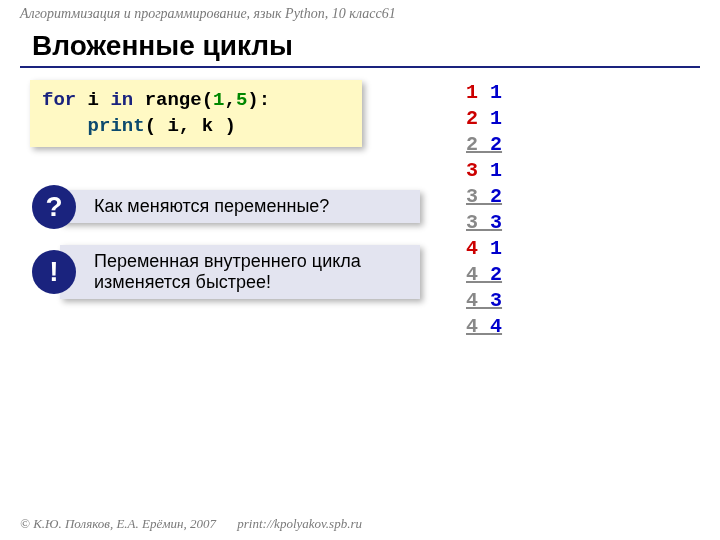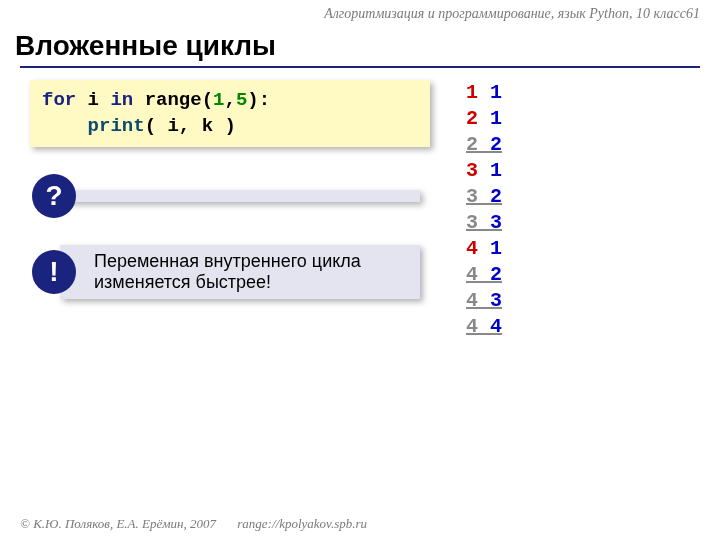--- a/index.html
+++ b/index.html
@@ -1,21 +1,21 @@
 <!DOCTYPE html>
 <html><head>
 <meta charset="utf-8">
 <style>
   * { box-sizing: border-box; margin: 0; padding: 0; }
   html, body { width: 720px; height: 540px; font-family: Arial, sans-serif; background: #fff; }
   .slide { width: 720px; height: 540px; position: relative; padding: 0 20px; }
-  .header-line { position: absolute; top: 6px; left: 20px; right: 20px; display: flex; justify-content: flex-end; color: #7a7a7a; font-style: italic; font-size: 14px; font-family: Georgia, 'Times New Roman', serif; }
-  .title { position: absolute; top: 30px; left: 15px; font-size: 28px; font-weight: bold; color: #000; }
+  .header-line { position: absolute; top: 6px; left: 20px; right: 20px; display: flex; justify-content: flex-start; color: #7a7a7a; font-style: italic; font-size: 14px; font-family: Georgia, 'Times New Roman', serif; }
+  .title { position: absolute; top: 30px; left: 32px; font-size: 28px; font-weight: bold; color: #000; }
   .title-rule { position: absolute; top: 66px; left: 20px; right: 20px; height: 2px; background: #1a237e; }
-  .code-box { position: absolute; top: 80px; left: 30px; width: 400px; background: #fff9c4; box-shadow: 3px 3px 6px rgba(0,0,0,0.3); padding: 8px 12px; font-family: 'Courier New', monospace; font-size: 19px; font-weight: bold; line-height: 1.35; }
+  .code-box { position: absolute; top: 80px; left: 30px; width: 332px; background: #fff9c4; box-shadow: 3px 3px 6px rgba(0,0,0,0.3); padding: 8px 12px; font-family: 'Courier New', monospace; font-size: 19px; font-weight: bold; line-height: 1.35; }
   .kw { color: #1a237e; }
   .fn { color: #0c4a6e; }
   .num { color: #008800; }
   .callout { position: absolute; left: 60px; width: 360px; background: #e3e4f0; box-shadow: 3px 3px 6px rgba(0,0,0,0.3); padding: 6px 12px 6px 34px; font-size: 18px; }
   .callout-1 { top: 190px; }
   .callout-2 { top: 245px; }
   .badge { position: absolute; left: -28px; top: 50%; transform: translateY(-50%); width: 44px; height: 44px; border-radius: 50%; background: #1a237e; color: #fff; font-size: 28px; font-weight: bold; display: flex; align-items: center; justify-content: center; font-family: Arial, sans-serif; }
   .output { position: absolute; top: 80px; left: 466px; font-family: 'Courier New', monospace; font-size: 20px; font-weight: bold; line-height: 1.3; }
   .out-row { white-space: pre; }
   .out-first .c1 { color: #cc0000; }
@@ -38,20 +38,21 @@
   <div class="title">Вложенные циклы</div>
   <div class="title-rule"></div>
 
   <div class="code-box">
     <div><span class="kw">for</span><span> i </span><span class="kw">in</span><span> range(</span><span class="num">1</span><span>,</span><span class="num">5</span><span>):</span></div>
     <div style="white-space:pre;"><span class="fn">    print</span><span>( i, k )</span></div>
   </div>
 
   <div class="callout callout-1">
     <div class="badge">?</div>
+    <span>Как меняются переменные?</span>
   </div>
 
   <div class="callout callout-2">
     <div class="badge">!</div>
     <span>Переменная внутреннего цикла изменяется быстрее!</span>
   </div>
 
   <div class="output">
       <div class="out-row out-first"><span class="c1">1</span> <span class="c2">1</span></div>
       <div class="out-row out-first"><span class="c1">2</span> <span class="c2">1</span></div>
@@ -60,16 +61,16 @@
       <div class="out-row out-rest"><span>3</span> <span class="c2b">2</span></div>
       <div class="out-row out-rest"><span>3</span> <span class="c2b">3</span></div>
       <div class="out-row out-first"><span class="c1">4</span> <span class="c2">1</span></div>
       <div class="out-row out-rest"><span>4</span> <span class="c2b">2</span></div>
       <div class="out-row out-rest"><span>4</span> <span class="c2b">3</span></div>
       <div class="out-row out-rest"><span>4</span> <span class="c2b">4</span></div>
     </div>
 
   <div class="footer">
     <span>© К.Ю. Поляков, Е.А. Ерёмин, 2007</span>
-    <span class="url">range://kpolyakov.spb.ru</span>
+    <span class="url">print://kpolyakov.spb.ru</span>
   </div>
 
 </div>
 
 </body></html>

